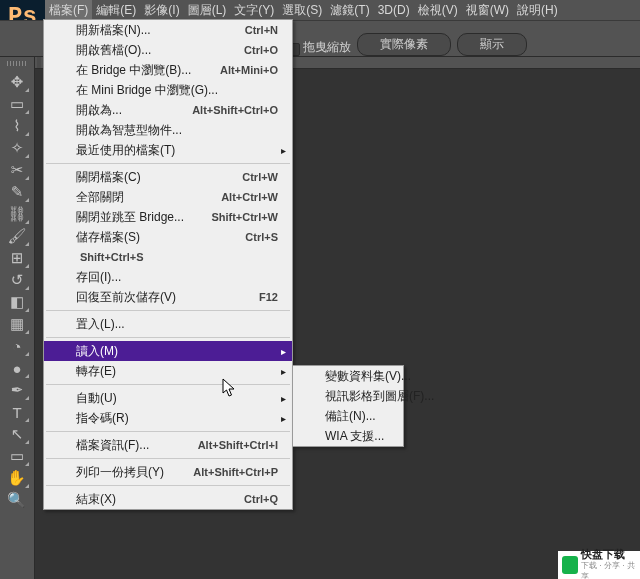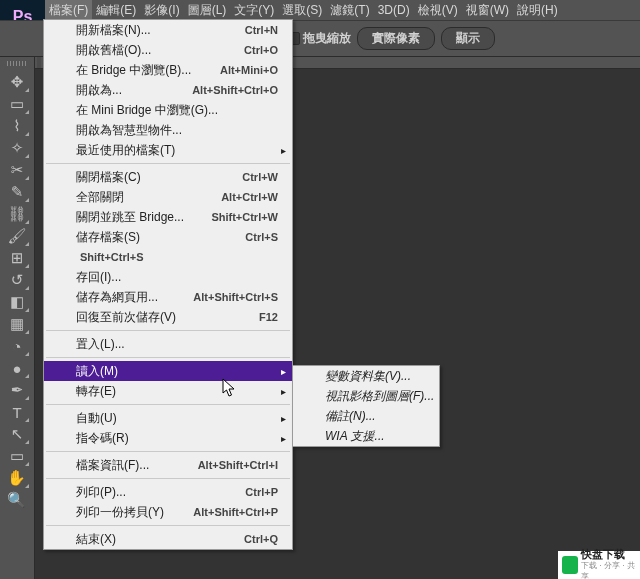--- a/index.html
+++ b/index.html
@@ -1,44 +1,44 @@
 <!DOCTYPE html>
 <html><head>
 <meta charset="utf-8">
 <style>
   * { margin: 0; padding: 0; box-sizing: border-box; font-family: "Microsoft JhengHei", "PingFang TC", sans-serif; }
   body { width: 640px; height: 579px; background: #535353; overflow: hidden; position: relative; }
   .menubar { display: flex; height: 20px; background: #535353; padding-left: 45px; font-size: 12px; color: #d8d8d8; align-items:center;}
   .menubar .mitem { padding: 2px 4px; cursor: default; }
   .menubar .mitem.active { background: #6f6f6f; }
   .pslogo { position: absolute; top: 0; left: 0; width: 45px; height: 33px; background: #0a1e2e; display:flex; align-items:center; justify-content:center;}
-  .pslogo span { color:#f0abfc; font-weight:bold; font-size:16px; font-family: Liberation Sans, sans-serif;}
-  .optbar { position:absolute; top:20px; left:0; right:0; height:37px; background: #535353; border-top:1px solid #3a3a3a; border-bottom:1px solid #2b2b2b; display:flex; align-items:center; padding-left: 50px; font-size:12px; color:#d0d0d0;font-weight:bold;}
+  .pslogo span { color:#fdba74; font-weight:bold; font-size:24px; font-family: Liberation Mono, monospace;}
+  .optbar { position:absolute; top:20px; left:0; right:0; height:37px; background: #535353; border-top:1px solid #3a3a3a; border-bottom:1px solid #2b2b2b; display:flex; align-items:flex-end; padding-left: 50px; font-size:12px; color:#d0d0d0;}
   .optbar .drop { display:flex; align-items:center; gap:3px; padding:2px 5px; }
   .optbar .sep { width:1px; height:22px; background:#3c3c3c; margin:0 6px;}
   .optbar .chk { width:13px; height:13px; border:1px solid #2b2b2b; background:#3a3a3a; border-radius:2px; margin-right:3px;}
-  .optbar .btn { padding: 2px 14px; border:1px solid #2b2b2b; border-radius:10px; background:#4a4a4a; margin-left:6px;}
+  .optbar .btn { padding: 2px 22px; border:1px solid #2b2b2b; border-radius:10px; background:#4a4a4a; margin-left:6px;}
   .toolcol { position:absolute; top:57px; left:0; width:35px; bottom:0; background:#535353; border-right: 1px solid #2b2b2b; display:flex; flex-direction:column; align-items:center; padding-top:2px;}
   .tooltab { width:30px; height:8px; display:flex; align-items:center; justify-content:center; margin-bottom:4px;}
   .tooltab::before { content:""; width:20px; height:5px; background: repeating-linear-gradient(90deg,#888 0 1px, transparent 1px 3px);}
   .tool { width:26px; height:22px; display:flex; align-items:center; justify-content:center; color:#c0c0c0; font-size:15px; position:relative;}
   .tool.sel { background:#3a3a3a; }
   .tool .tri { position:absolute; right:1px; bottom:1px; width:0;height:0; border-left:4px solid transparent; border-bottom:4px solid #aaa;}
   .canvas { position:absolute; top:57px; left:35px; right:0; bottom:0; background:#333333; }
   .ctop { height:12px; background:#535353; border-bottom:1px solid #2b2b2b; display:flex;}
   .ctab { width:4px; height:100%; background:#4a4a4a; margin-left:2px;}
   .menu { position:absolute; background:#efefef; border:1px solid #9a9a9a; box-shadow: 2px 2px 3px rgba(0,0,0,0.35); font-size:12px; color:#222;}
   .menu .row { display:flex; align-items:center; height:20px; padding: 0 14px 0 12px; position:relative; cursor:default;}
   .menu .row.hl { background:#4c1d95; color:#fff;}
   .menu .row .lbl { flex:1; white-space:nowrap;padding-left:20px; }
   .menu .row .sc { color:#444; font-size:11px; margin-left:24px;font-weight:bold;}
   .menu .row .arw { position:absolute; right:6px; font-size:10px;}
   .menu .msep { height:1px; background:#c9c9c9; margin: 3px 2px; }
   #main-menu { top:19px; left:43px; width: 250px; }
-  #sub-menu { top:365px; left:292px; width:148px;font-style:italic; }
+  #sub-menu { top:365px; left:292px; width:112px; }
   .cursor { position:absolute; top:378px; left:222px; width:16px; height:20px; z-index:50; pointer-events:none;}
   .brand { position:absolute; right:0; bottom:0; width:82px; height:28px; background:#fff; display:flex; align-items:center; padding:2px 4px; gap:3px;}
   .brand .ic { width:18px; height:18px; background:#16b24b; border-radius:3px; }
   .brand .txt { font-size:11px; font-weight:bold; color:#222; line-height:1;}
   .brand .sub { font-size:8px; color:#888;}
 </style>
 </head>
 <body>
 
 <div class="pslogo">
@@ -113,27 +113,27 @@
     </div>
   <div class="row">
       <span class="lbl">開啟舊檔(O)...</span>
       <span class="sc">Ctrl+O</span>
     </div>
   <div class="row">
       <span class="lbl">在 Bridge 中瀏覽(B)...</span>
       <span class="sc">Alt+Mini+O</span>
     </div>
   <div class="row">
+      <span class="lbl">在 Mini Bridge 中瀏覽(G)...</span>
+    </div>
+  <div class="row">
       <span class="lbl">開啟為...</span>
       <span class="sc">Alt+Shift+Ctrl+O</span>
     </div>
   <div class="row">
-      <span class="lbl">在 Mini Bridge 中瀏覽(G)...</span>
-    </div>
-  <div class="row">
       <span class="lbl">開啟為智慧型物件...</span>
     </div>
   <div class="row">
       <span class="lbl">最近使用的檔案(T)</span>
       <span class="arw">▸</span>
     </div>
   <div class="msep"></div>
   <div class="row">
       <span class="lbl">關閉檔案(C)</span>
       <span class="sc">Ctrl+W</span>
@@ -150,24 +150,20 @@
       <span class="lbl">儲存檔案(S)</span>
       <span class="sc">Ctrl+S</span>
     </div>
   <div class="row">
       <span class="sc">Shift+Ctrl+S</span>
     </div>
   <div class="row">
       <span class="lbl">存回(I)...</span>
     </div>
   <div class="row">
-      <span class="lbl">儲存為網頁用...</span>
-      <span class="sc">Alt+Shift+Ctrl+S</span>
-    </div>
-  <div class="row">
       <span class="lbl">回復至前次儲存(V)</span>
       <span class="sc">F12</span>
     </div>
   <div class="msep"></div>
   <div class="row">
       <span class="lbl">置入(L)...</span>
     </div>
   <div class="msep"></div>
   <div class="row hl">
       <span class="lbl">讀入(M)</span>
@@ -185,24 +181,20 @@
   <div class="row">
       <span class="lbl">指令碼(R)</span>
       <span class="arw">▸</span>
     </div>
   <div class="msep"></div>
   <div class="row">
       <span class="lbl">檔案資訊(F)...</span>
       <span class="sc">Alt+Shift+Ctrl+I</span>
     </div>
   <div class="msep"></div>
-  <div class="row">
-      <span class="lbl">列印(P)...</span>
-      <span class="sc">Ctrl+P</span>
-    </div>
   <div class="row">
       <span class="lbl">列印一份拷貝(Y)</span>
       <span class="sc">Alt+Shift+Ctrl+P</span>
     </div>
   <div class="msep"></div>
   <div class="row">
       <span class="lbl">結束(X)</span>
       <span class="sc">Ctrl+Q</span>
     </div>
 </div>

